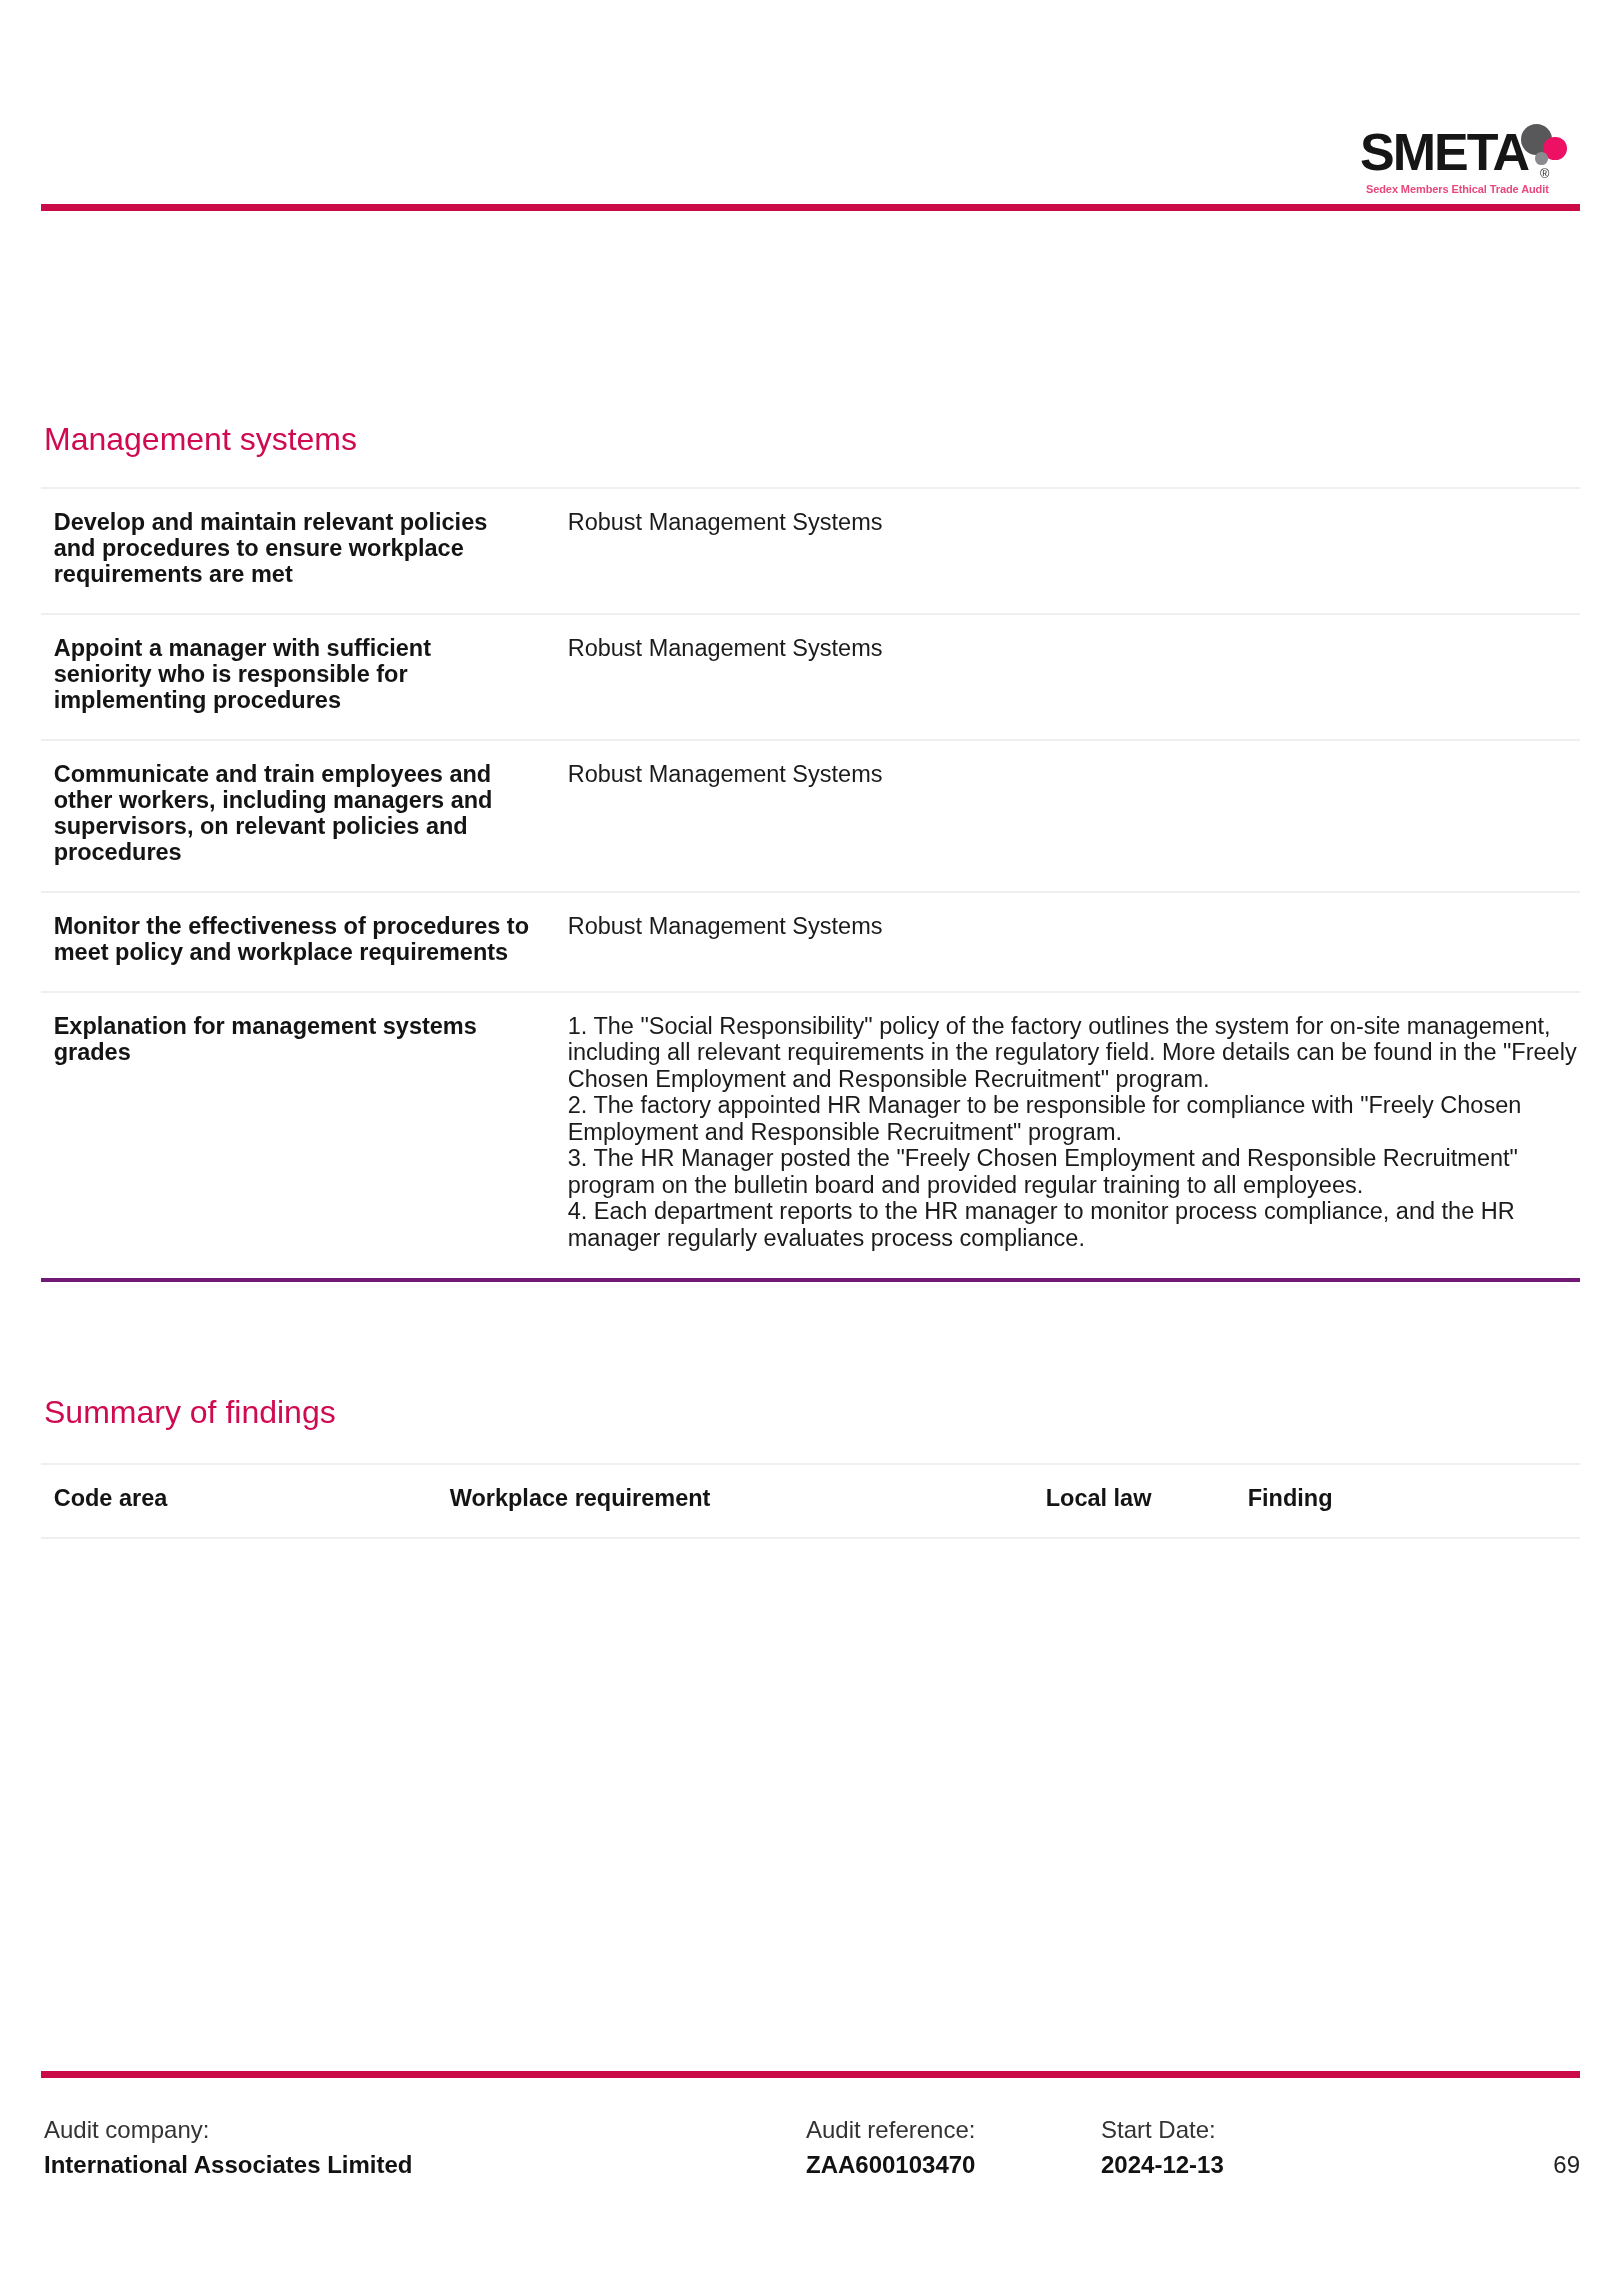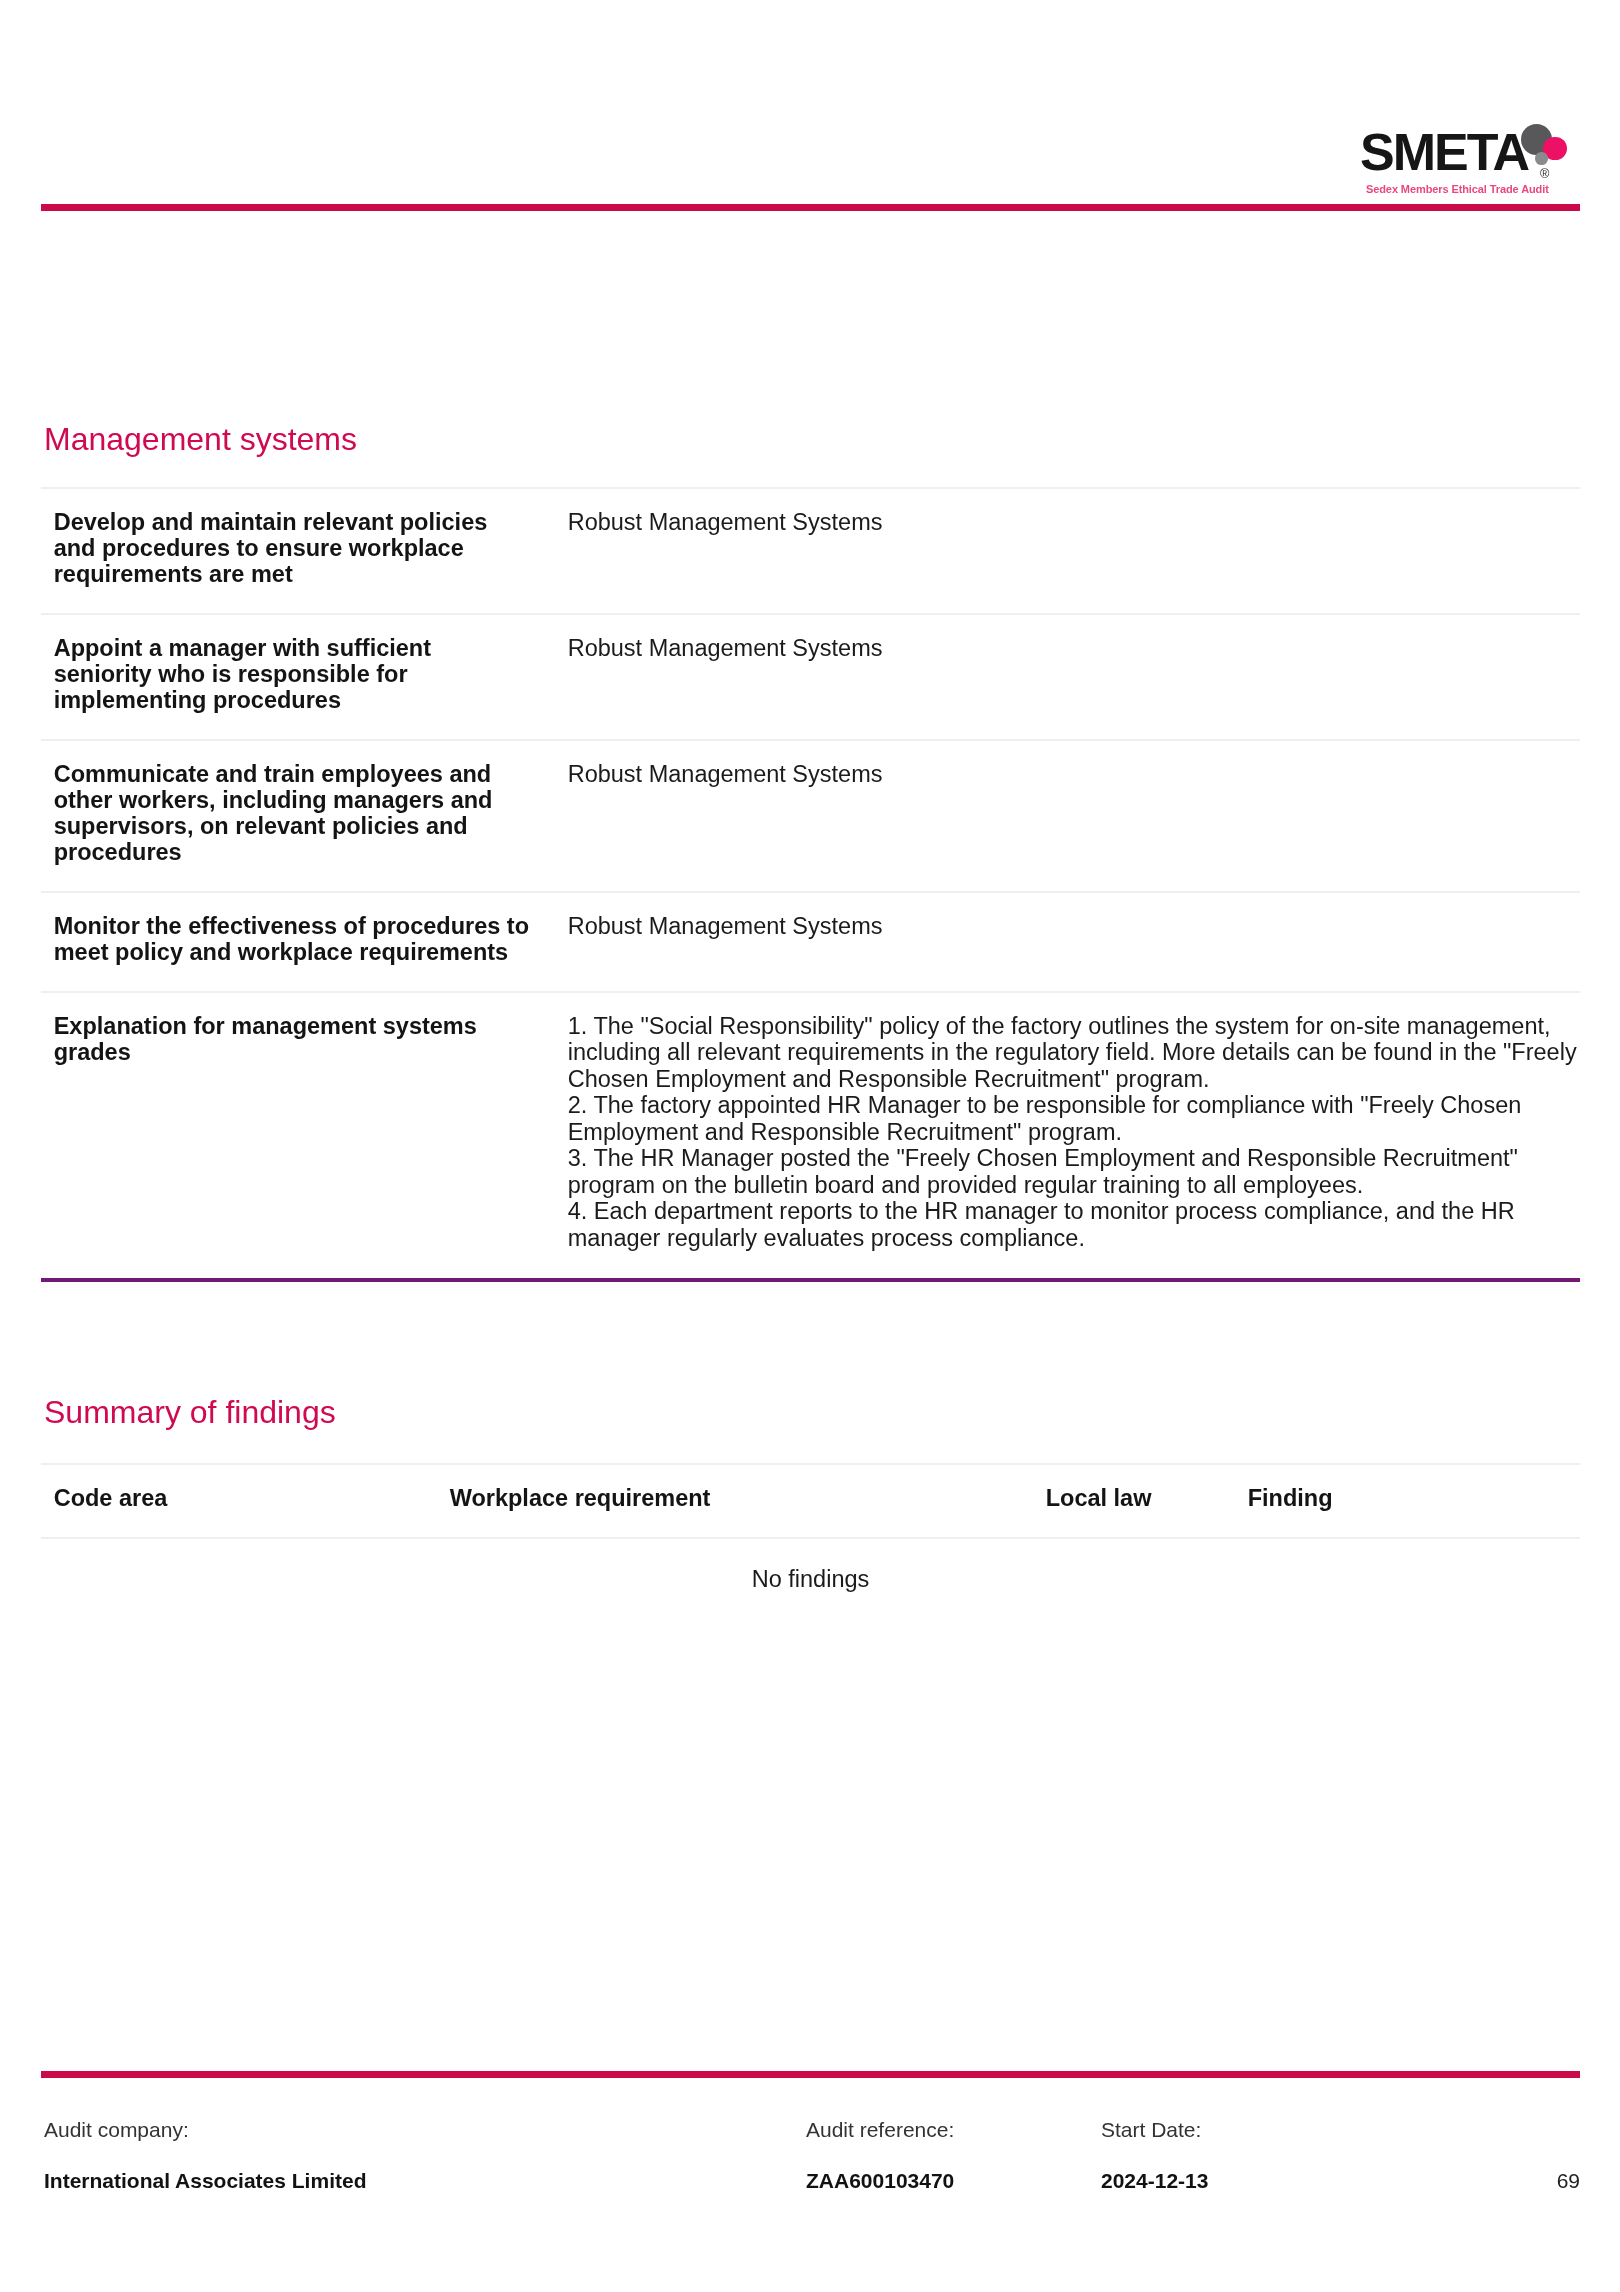--- a/index.html
+++ b/index.html
@@ -68,22 +68,22 @@
     font-size:23.5px; font-weight:700; color:#141414;
   }
   .sf-empty {
     padding:26.5px 0; text-align:center;
     font-size:23.5px; color:#1b1b1b;
   }
 
   
   .footer-grid {
     position:absolute; top:2117px; left:44px; width:1536px;
-    display:grid; grid-template-columns:762px 295px 294px 1fr; row-gap:24px;
-    font-size:21px; line-height:26.5px;
+    display:grid; grid-template-columns:762px 295px 294px 1fr; row-gap:8px;
+    font-size:24px; line-height:26.5px;
   }
   .f-label { color:#333333; font-weight:400; }
   .f-value { color:#121212; font-weight:700; }
   .f-page  { text-align:right; font-weight:400; color:#222222; align-self:end; }
 </style>
 </head>
 <body>
 
 <div class="page">
 
@@ -129,21 +129,20 @@
 
   <div class="section-heading heading-sf">Summary of findings</div>
 
   <div class="sf-table">
     <div class="sf-header">
       <div>Code area</div>
       <div>Workplace requirement</div>
       <div>Local law</div>
       <div>Finding</div>
     </div>
-    <div class="sf-empty">No findings</div>
   </div>
 
   <div class="rule rule-footer"></div>
 
   <div class="footer-grid">
     <div class="f-label">Audit company:</div>
     <div class="f-label">Audit reference:</div>
     <div class="f-label">Start Date:</div>
     <div></div>
     <div class="f-value">International Associates Limited</div>

